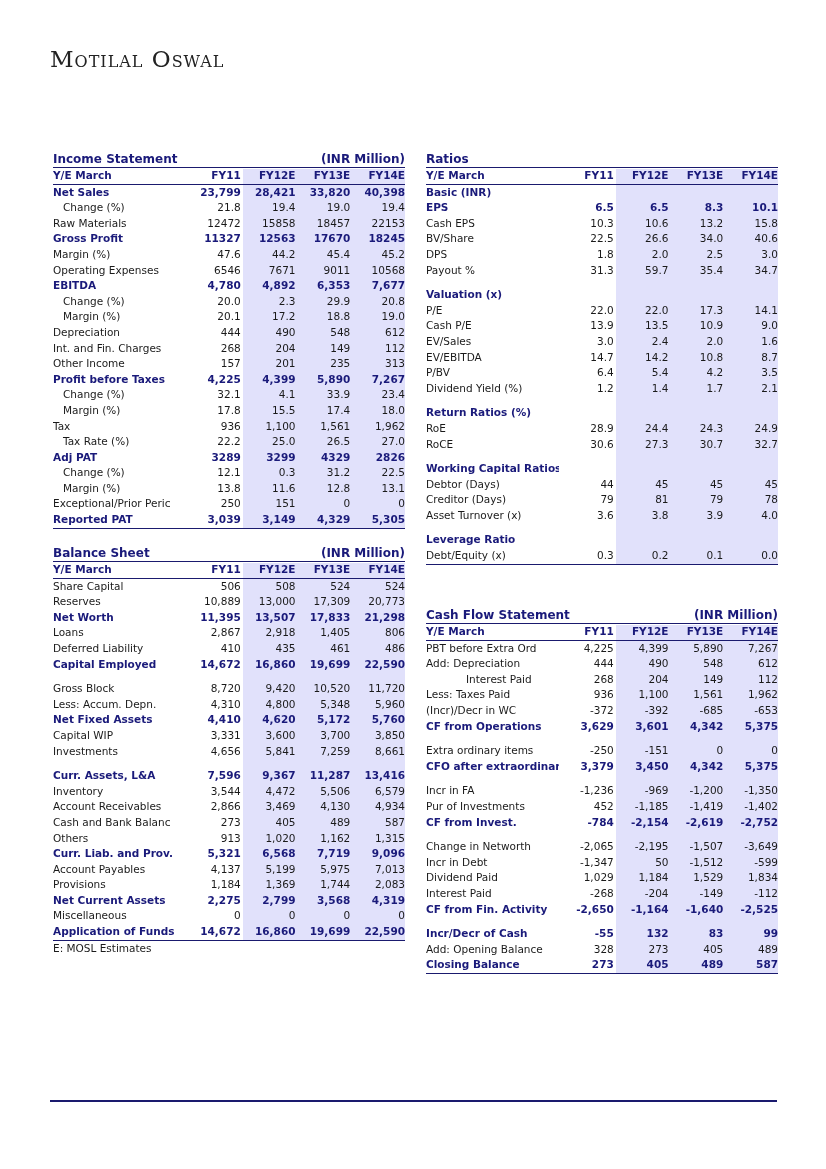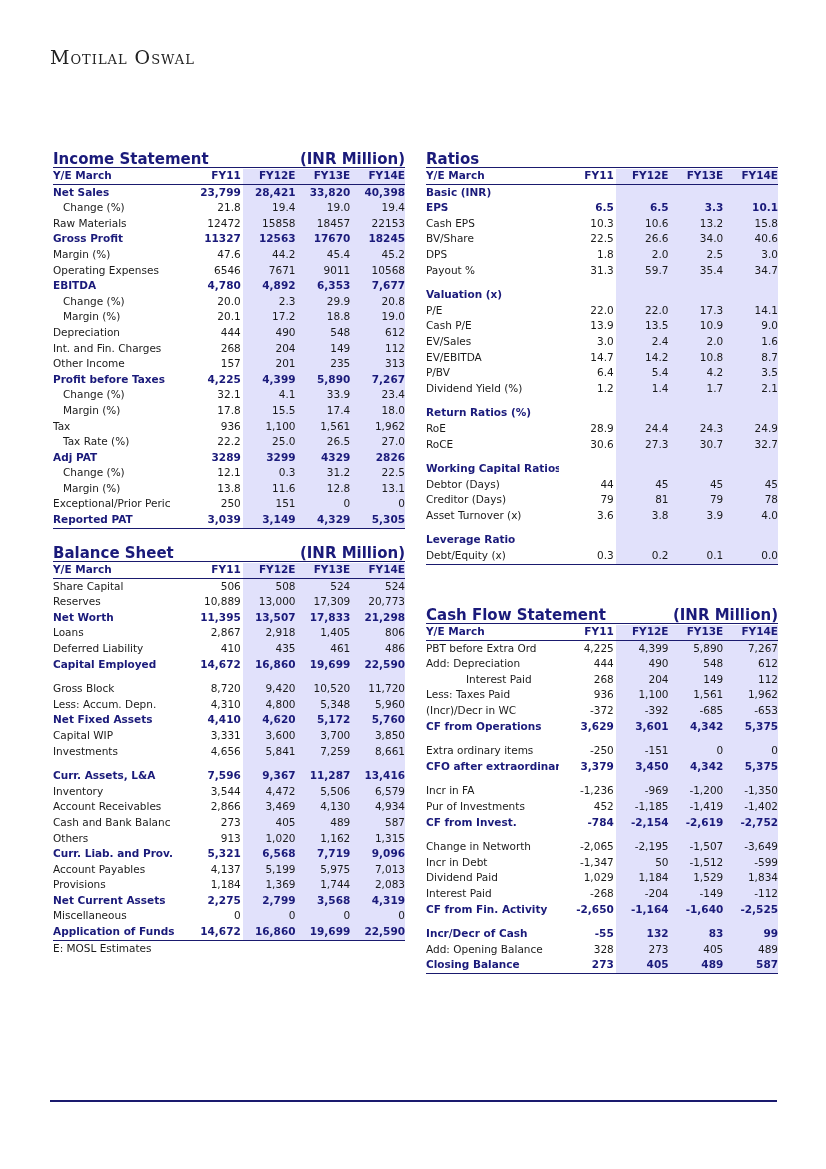--- a/index.html
+++ b/index.html
@@ -1,23 +1,23 @@
 <!DOCTYPE html>
 <html><head>
 <meta charset="utf-8">
 <style>
   html, body { margin:0; padding:0; background:#fff; }
   body { width:826px; height:1169px; position:relative; font-family:"DejaVu Sans", sans-serif; color:#1a1a1a; overflow:hidden; }
-  .brand { position:absolute; left:50px; top:46px; font-family:"DejaVu Serif", "Liberation Serif", serif; font-size:19px; letter-spacing:1px; font-variant:small-caps; color:#222; }
+  .brand { position:absolute; left:50px; top:46px; font-family:"DejaVu Serif", "Liberation Serif", serif; font-size:23px; letter-spacing:1px; font-variant:small-caps; color:#222; }
   .tbl { position:absolute; width:352px; font-size:10.5px; }
   .tbl .shade { position:absolute; top:18px; background:#e1e1fb; z-index:0; }
   .tbl .row { position:relative; z-index:1; display:flex; height:15.6px; line-height:15.6px; white-space:nowrap; }
   .tbl .row .lbl { flex:0 0 133px; overflow:hidden; }
   .tbl .row .v { flex:0 0 54.75px; text-align:right; }
-  .tbl .title { position:relative; z-index:1; display:flex; justify-content:space-between; font-weight:bold; color:#1a1a7a; font-size:15px; height:16px; line-height:16px; border-bottom:1.5px solid #1a1a6e; }
+  .tbl .title { position:relative; z-index:1; display:flex; justify-content:space-between; font-weight:bold; color:#1a1a7a; font-size:12px; height:16px; line-height:16px; border-bottom:1.5px solid #1a1a6e; }
   .tbl .hdr { font-weight:bold; color:#1a1a7a; border-bottom:1.5px solid #1a1a6e; }
   .tbl .b { font-weight:bold; color:#1a1a7a;justify-content:flex-end; }
   .tbl .ind .lbl { padding-left:10px; box-sizing:border-box; }
   .tbl .ind2 .lbl { padding-left:40px; box-sizing:border-box; }
   .tbl .gap { height:9px; }
   .tbl .last { border-bottom:1.5px solid #1a1a6e; }
   .tbl .note { position:relative; z-index:1; height:15px; line-height:15px; }
   .footer-line { position:absolute; left:50px; top:1100px; width:727px; height:1.5px; background:#1a1a6e; }
 </style>
 </head>
@@ -381,21 +381,21 @@
       <span class="lbl">Basic (INR)</span>
       <span class="v"></span>
       <span class="v"></span>
       <span class="v"></span>
       <span class="v"></span>
     </div>
     <div class="row b">
       <span class="lbl">EPS</span>
       <span class="v">6.5</span>
       <span class="v">6.5</span>
-      <span class="v">3.3</span>
+      <span class="v">8.3</span>
       <span class="v">10.1</span>
     </div>
     <div class="row ">
       <span class="lbl">Cash EPS</span>
       <span class="v">10.3</span>
       <span class="v">10.6</span>
       <span class="v">13.2</span>
       <span class="v">15.8</span>
     </div>
     <div class="row ">

